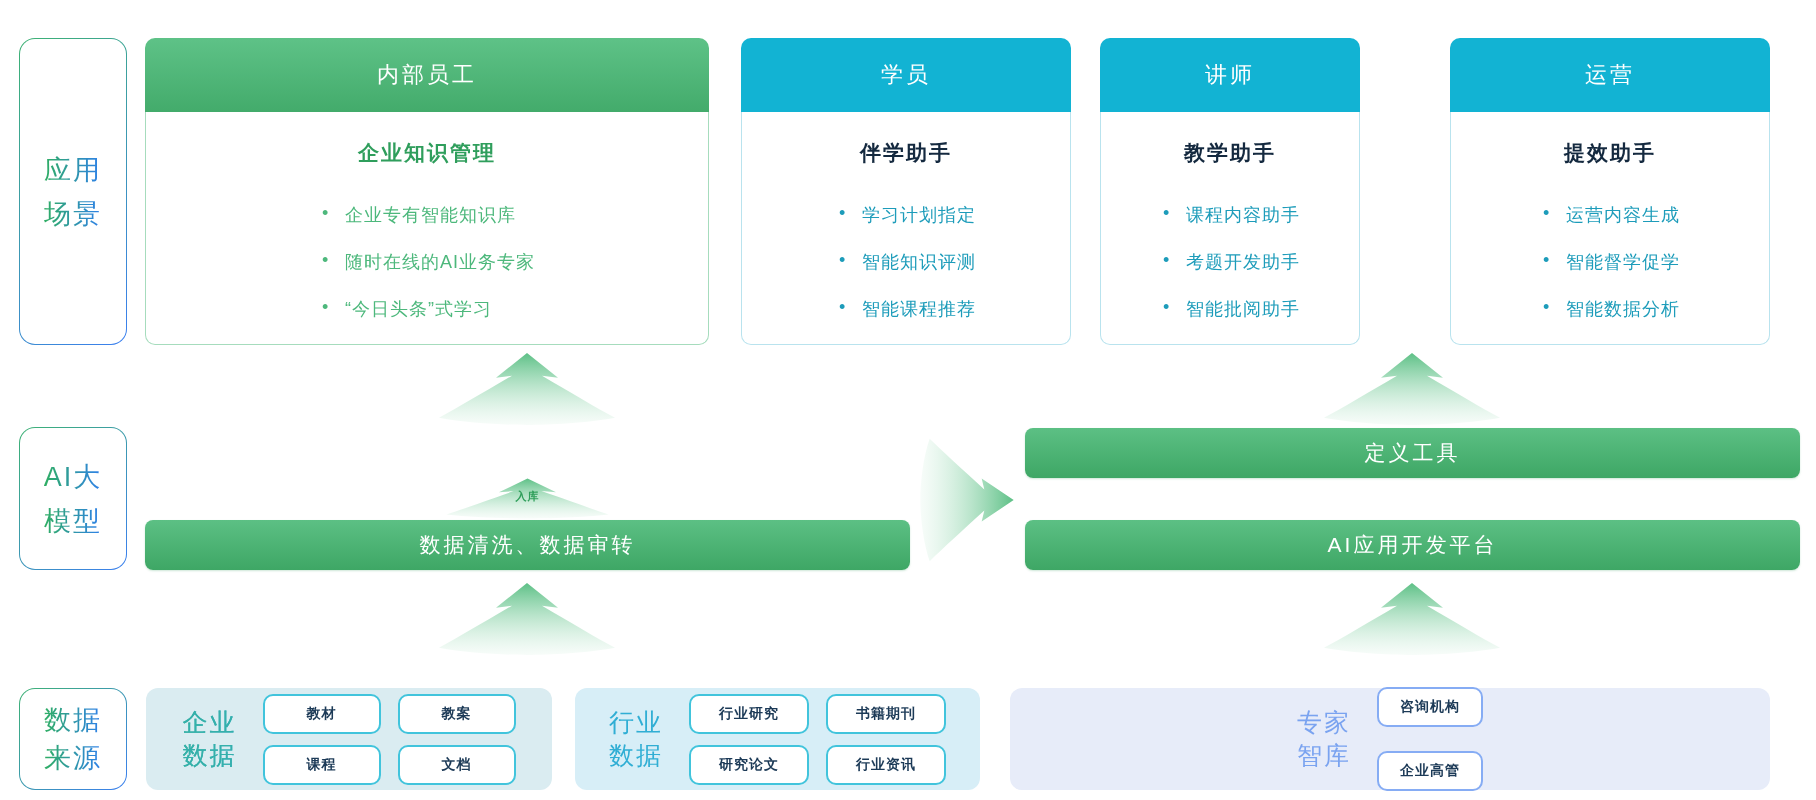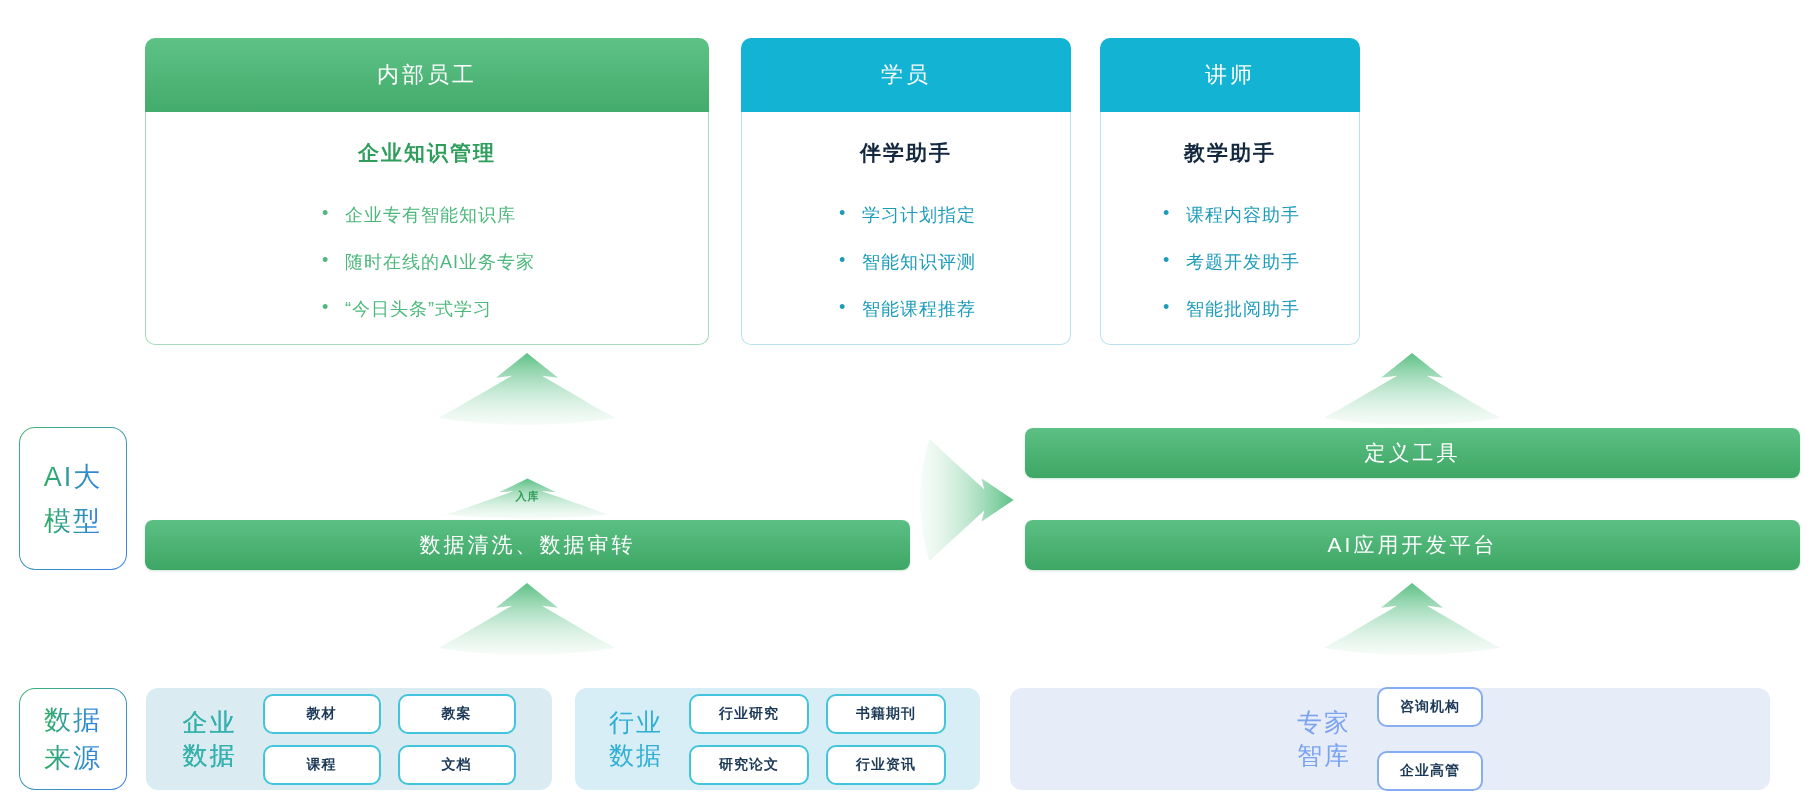--- a/index.html
+++ b/index.html
@@ -72,20 +72,26 @@
   <svg class="defs-svg" aria-hidden="true">
     <defs>
       <linearGradient id="gradUp" x1="0" y1="0" x2="0" y2="1">
         <stop offset="0" stop-color="#55bd80" stop-opacity="0.95"></stop>
         <stop offset="1" stop-color="#bfe8d0" stop-opacity="0.12"></stop>
       </linearGradient>
       <path id="firPath" d="M95 1 L126 25 L110 23 C140 40 164 54 183 64 C156 69 118 71 95 71 C72 71 34 69 7 64 C26 54 50 40 80 23 L64 25 Z"></path>
     </defs>
   </svg>
 
+  <div class="side-label" style="top:38px;height:307px;">
+    <div class="side-label-inner">
+      <span class="grad-gb">应用</span>
+      <span class="grad-gb">场景</span>
+    </div>
+  </div>
   <div class="side-label" style="top:427px;height:143px;">
     <div class="side-label-inner">
       <span class="grad-gb">AI大</span>
       <span class="grad-gb">模型</span>
     </div>
   </div>
   <div class="side-label" style="top:688px;height:102px;">
     <div class="side-label-inner" style="gap:2px;">
       <span class="grad-gb">数据</span>
       <span class="grad-gb">来源</span>
@@ -121,20 +127,31 @@
     <div class="card-body">
       <div class="card-title">教学助手</div>
       <ul class="card-bullets">
         <li>课程内容助手</li>
         <li>考题开发助手</li>
         <li>智能批阅助手</li>
       </ul>
     </div>
   </div>
 
+  <div class="card theme-cyan" style="left:1450px;width:320px;">
+    <div class="card-header">运营</div>
+    <div class="card-body">
+      <div class="card-title">提效助手</div>
+      <ul class="card-bullets">
+        <li>运营内容生成</li>
+        <li>智能督学促学</li>
+        <li>智能数据分析</li>
+      </ul>
+    </div>
+  </div>
 
   <svg class="tree" style="left:432px;top:352px;" width="190" height="74" viewBox="0 0 190 72" preserveAspectRatio="none">
       <use href="#firPath" fill="url(#gradUp)"></use>
     </svg>
   <svg class="tree" style="left:1317px;top:352px;" width="190" height="74" viewBox="0 0 190 72" preserveAspectRatio="none">
       <use href="#firPath" fill="url(#gradUp)"></use>
     </svg>
 
 
   <div class="tree" style="left:440px;top:478px;width:175px;height:41px;">

